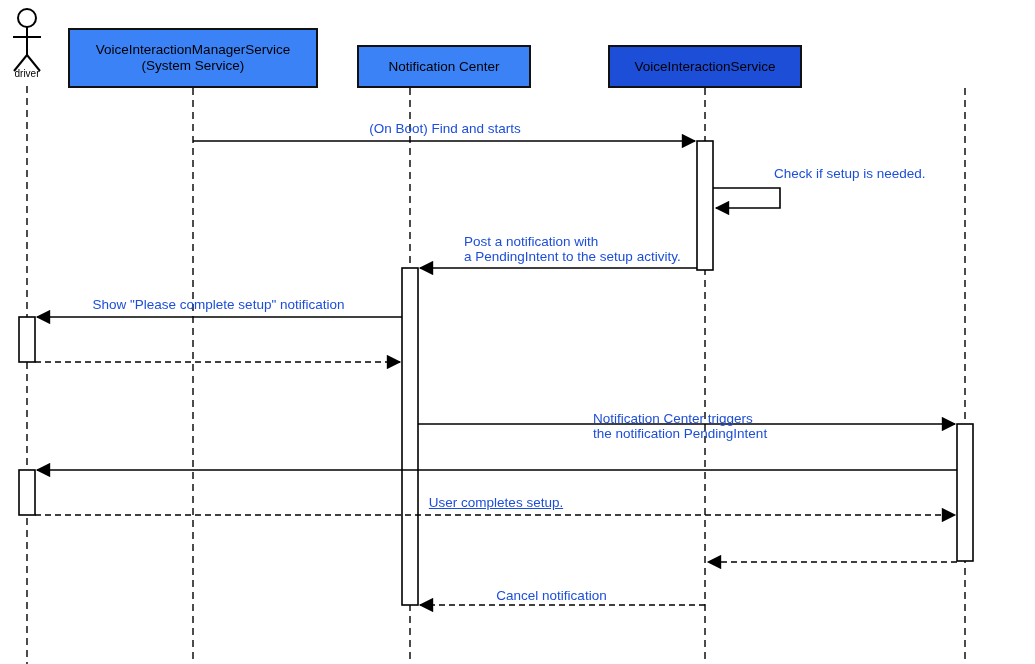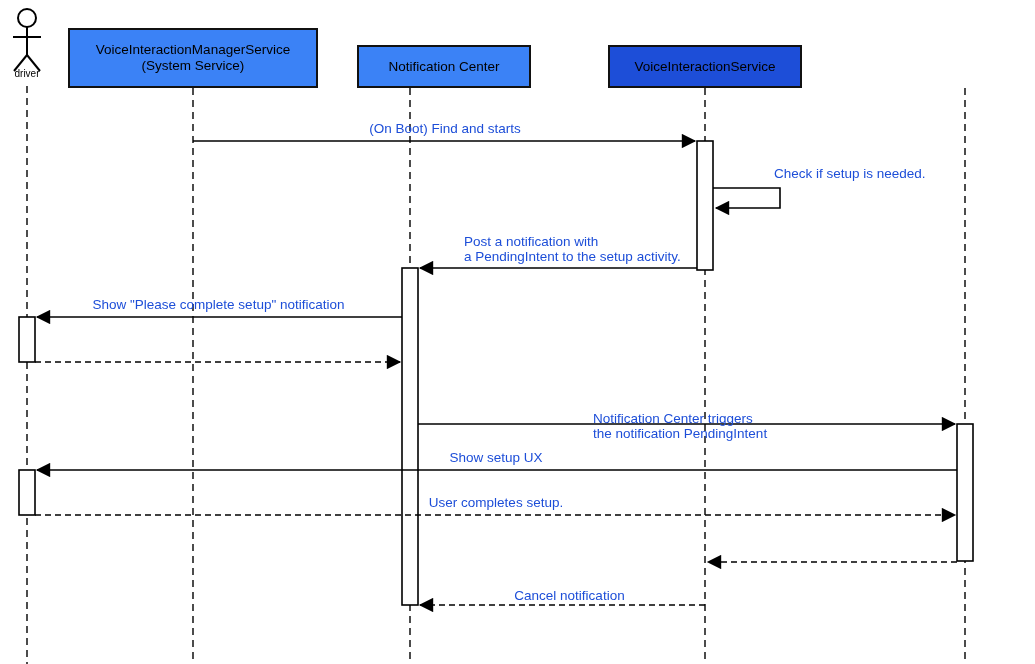--- a/index.html
+++ b/index.html
@@ -102,17 +102,16 @@
   <div class="participant cyan" style="left:333px; top:45px; width:174px; height:43px;margin-left:24px;">Notification Center</div>
   <div class="participant green" style="left:608px; top:45px; width:194px; height:43px;">VoiceInteractionService</div>
 
   <div class="msg center" style="left:193px; top:121px; width:504px;">(On Boot) Find and starts</div>
   <div class="msg" style="left:774px; top:166px;">Check if setup is needed.</div>
   <div class="msg" style="left:464px; top:234px;">Post a notification with
 a PendingIntent to the setup activity.</div>
   <div class="msg center" style="left:35px; top:297px; width:367px;">Show "Please complete setup" notification</div>
   <div class="msg" style="left:593px; top:387px;margin-top:24px;">Notification Center triggers
 the notification PendingIntent</div>
-  <div class="msg center" style="left:35px; top:450px; width:922px;">Show setup UX</div>
-  <div class="msg center" style="left:35px; top:495px; width:922px;">User completes setup.</div>
-  <div class="msg center" style="left:418px; top:588px; width:287px;padding-left:8px;">Cancel notification</div>
+  <div class="msg center" style="left:35px; top:495px; width:922px;text-decoration:underline;">User completes setup.</div>
+  <div class="msg center" style="left:408px; top:588px; width:287px;">Cancel notification</div>
 
 </div>
 
 </body></html>

